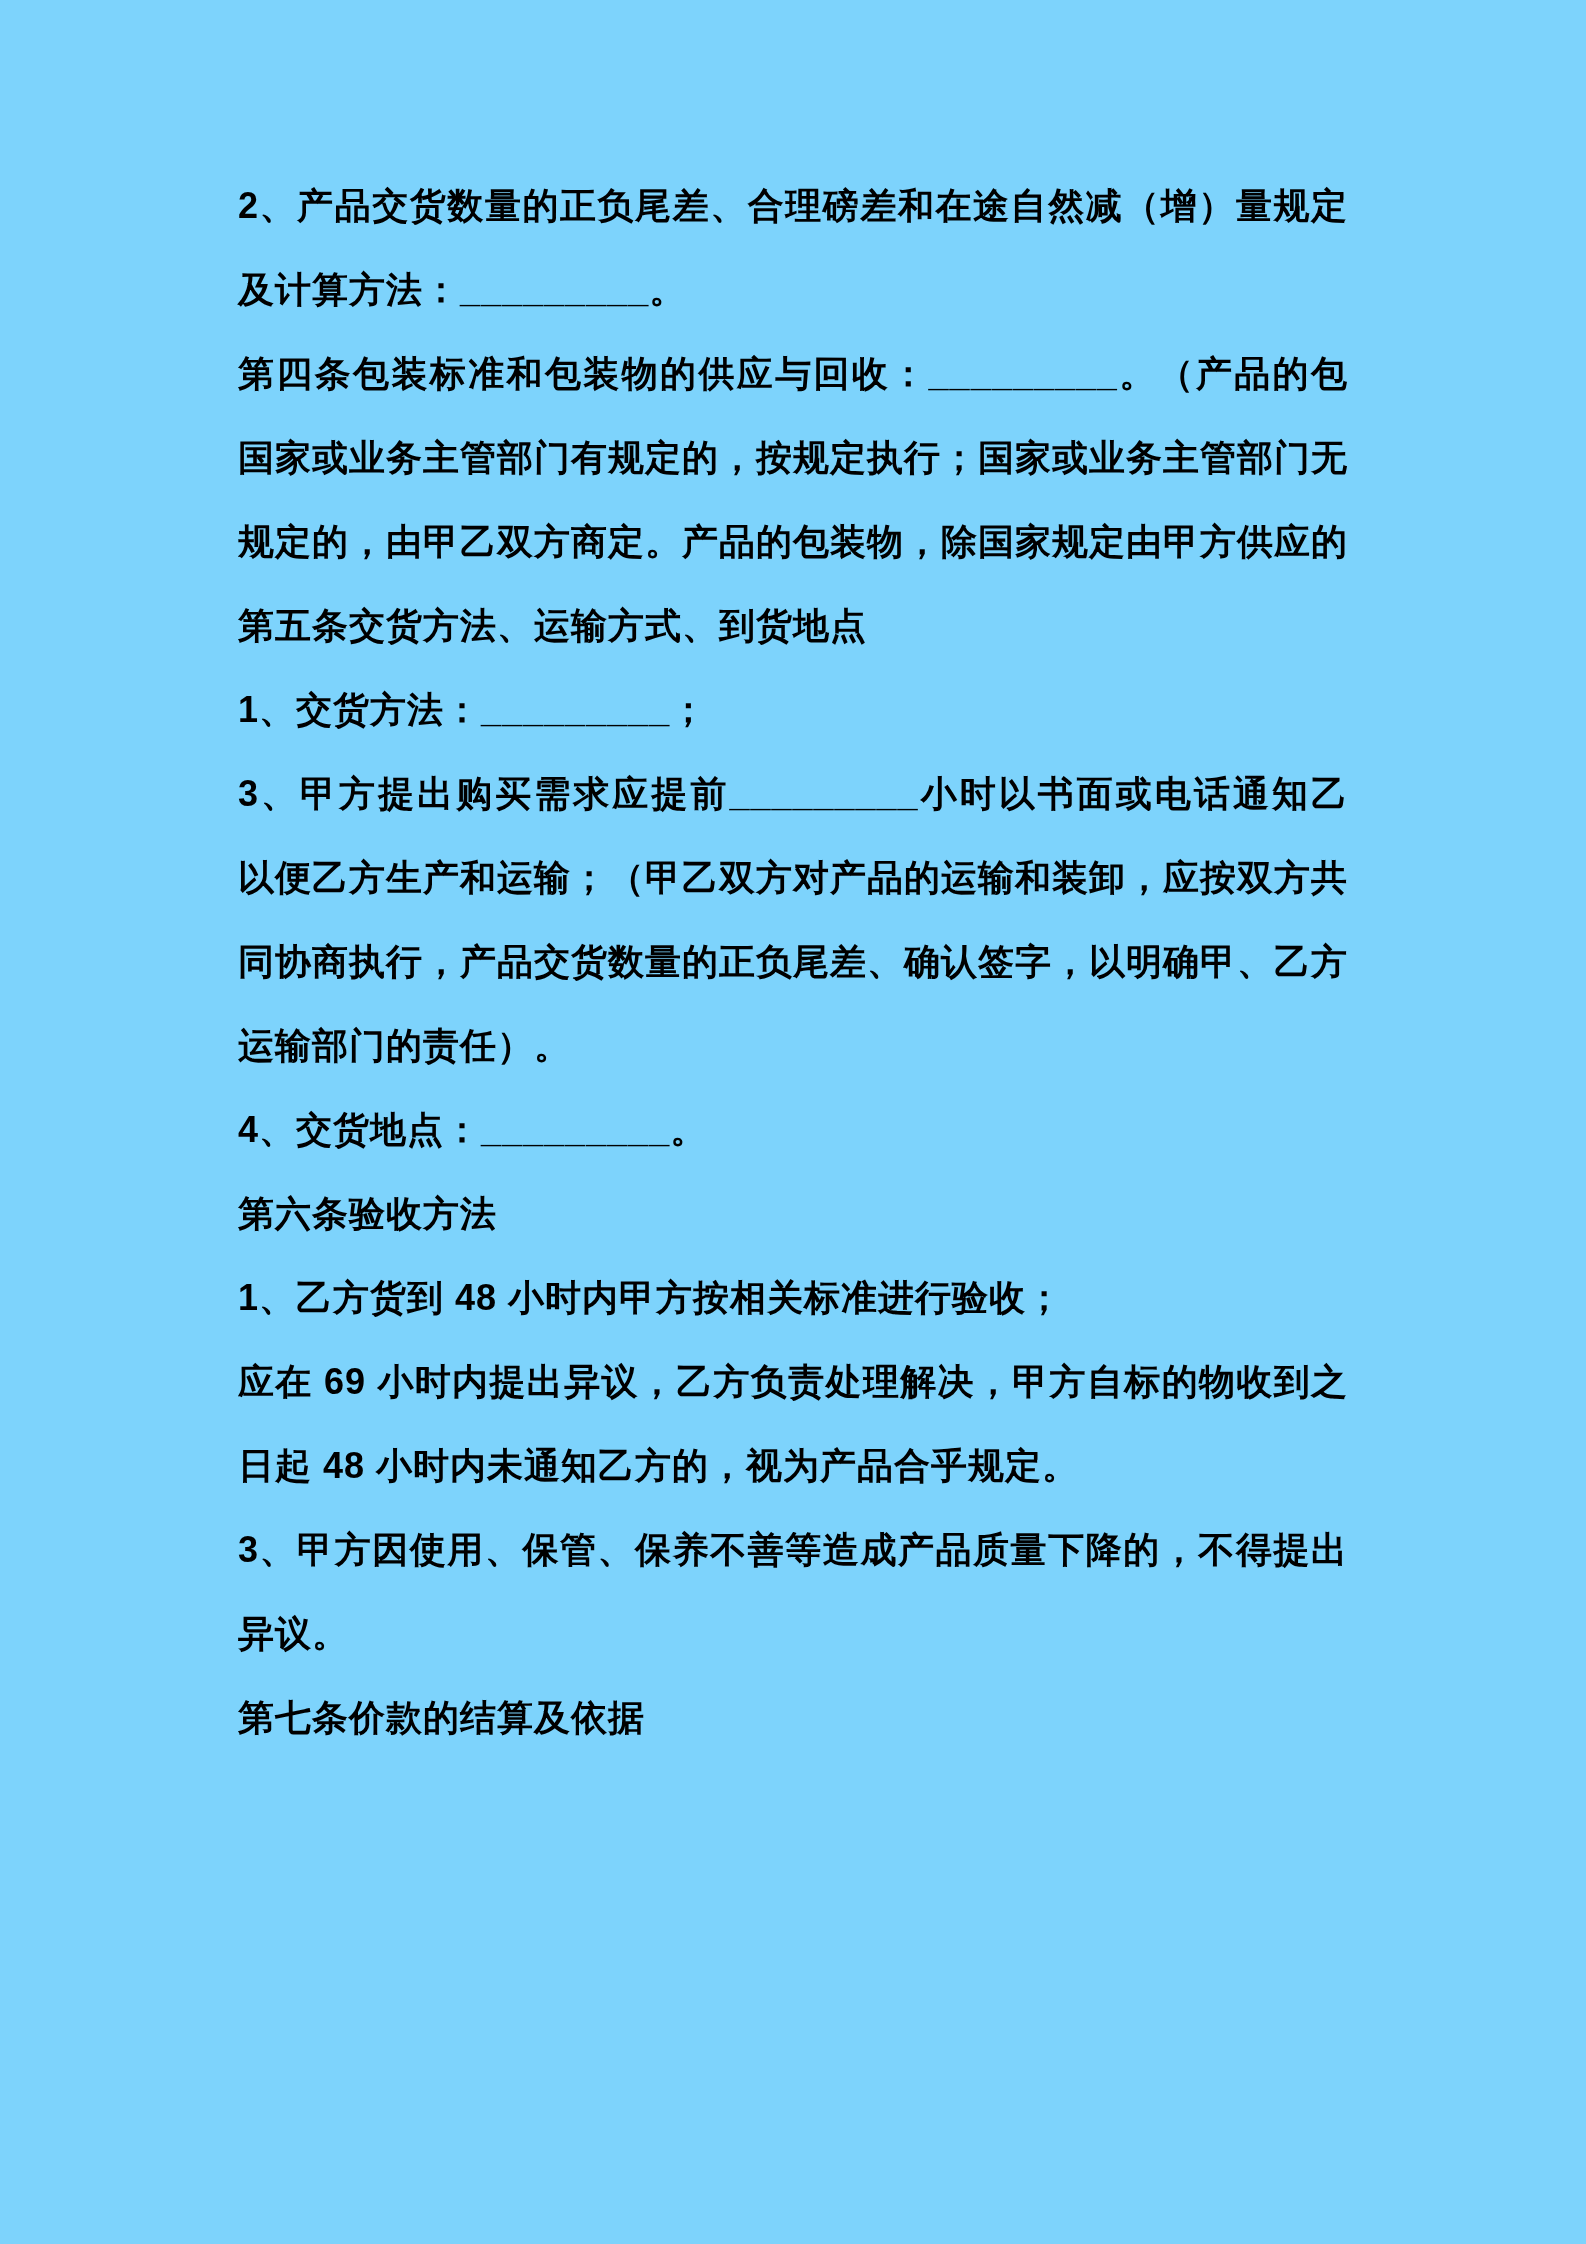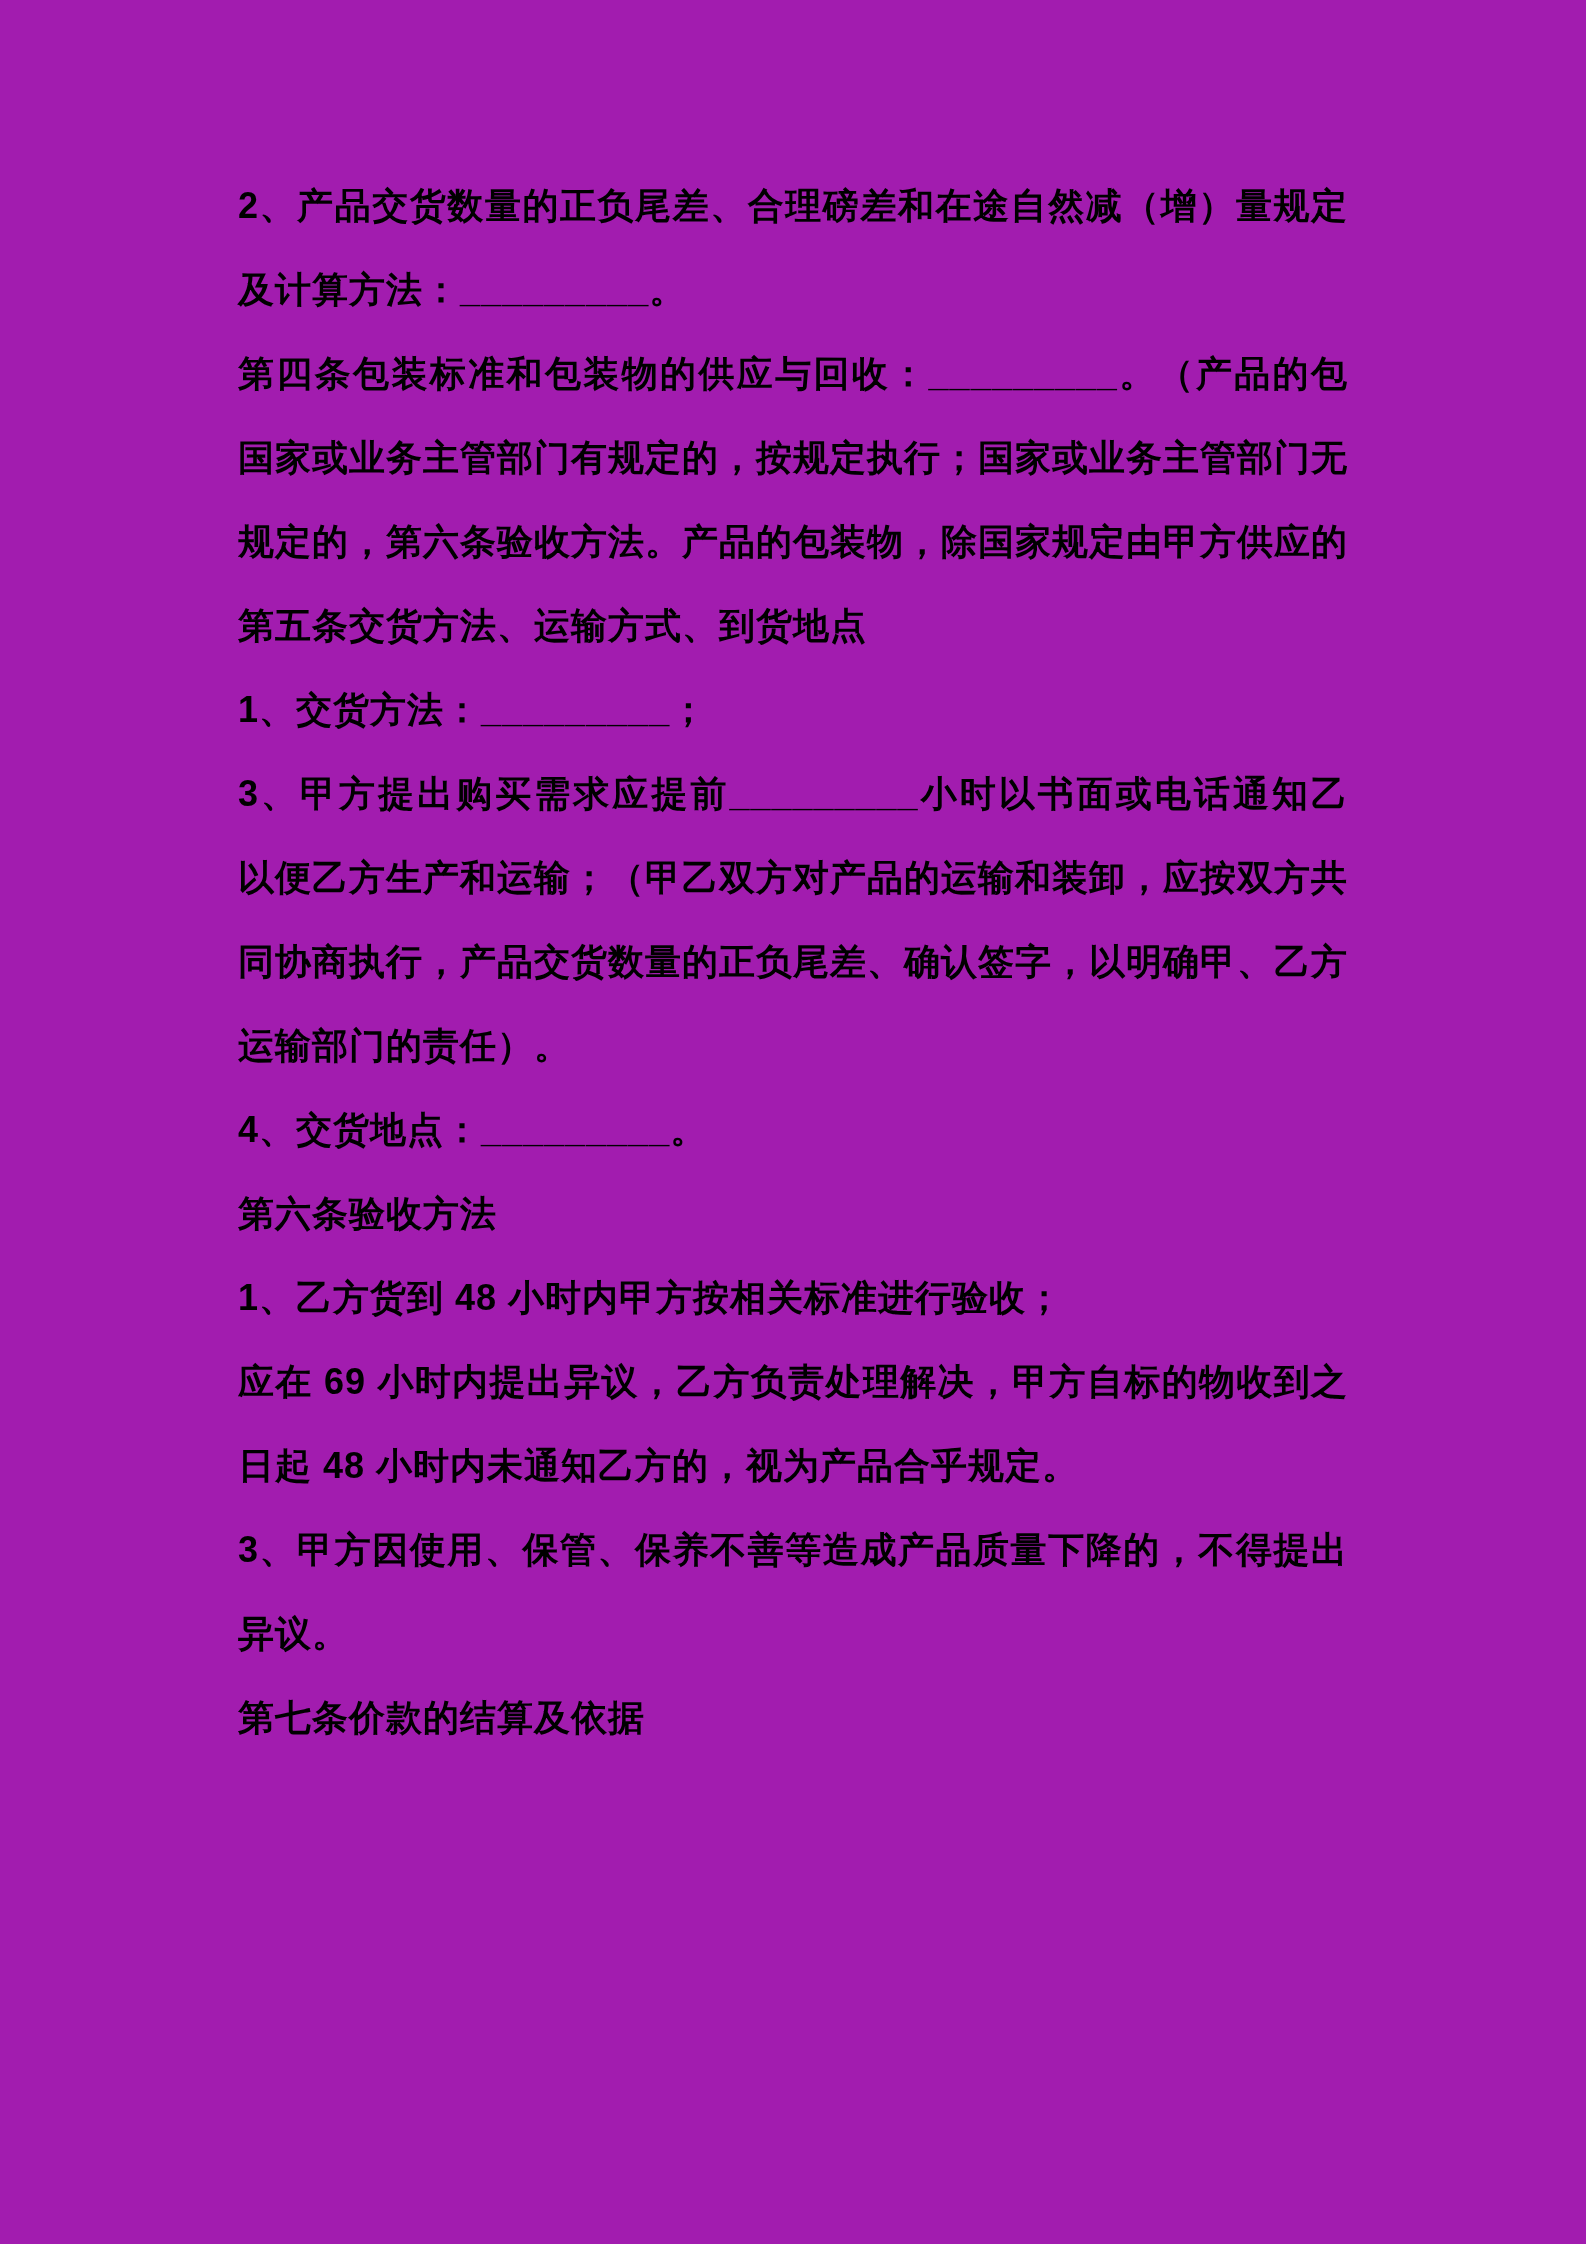--- a/index.html
+++ b/index.html
@@ -4,21 +4,21 @@
 <style>
   html, body {
     margin: 0;
     padding: 0;
     background: #ffffff;
   }
   .page {
     position: relative;
     width: 1586px;
     height: 2244px;
-    background: #a21caf;
+    background: #7dd3fc;
     font-family: "Liberation Sans", sans-serif;
     font-weight: 700;
     color: #000000;
     overflow: hidden;
   }
   .doc {
     position: absolute;
     left: 238px;
     top: 164px;
     width: 1110px;
@@ -40,21 +40,21 @@
 </style>
 </head>
 <body>
 
 <div class="page">
   <div class="doc">
     <div class="tline fill">2、产品交货数量的正负尾差、合理磅差和在途自然减（增）量规定</div>
     <div class="tline">及计算方法：_________。</div>
     <div class="tline fill">第四条包装标准和包装物的供应与回收：_________。（产品的包装，</div>
     <div class="tline fill">国家或业务主管部门有规定的，按规定执行；国家或业务主管部门无</div>
-    <div class="tline fill">规定的，第六条验收方法。产品的包装物，除国家规定由甲方供应的</div>
+    <div class="tline fill">规定的，由甲乙双方商定。产品的包装物，除国家规定由甲方供应的</div>
     <div class="tline">第五条交货方法、运输方式、到货地点</div>
     <div class="tline">1、交货方法：_________；</div>
     <div class="tline fill">3、甲方提出购买需求应提前_________小时以书面或电话通知乙方，</div>
     <div class="tline fill">以便乙方生产和运输；（甲乙双方对产品的运输和装卸，应按双方共</div>
     <div class="tline fill">同协商执行，产品交货数量的正负尾差、确认签字，以明确甲、乙方和</div>
     <div class="tline">运输部门的责任）。</div>
     <div class="tline">4、交货地点：_________。</div>
     <div class="tline">第六条验收方法</div>
     <div class="tline">1、乙方货到 48 小时内甲方按相关标准进行验收；</div>
     <div class="tline fill">应在 69 小时内提出异议，乙方负责处理解决，甲方自标的物收到之</div>

